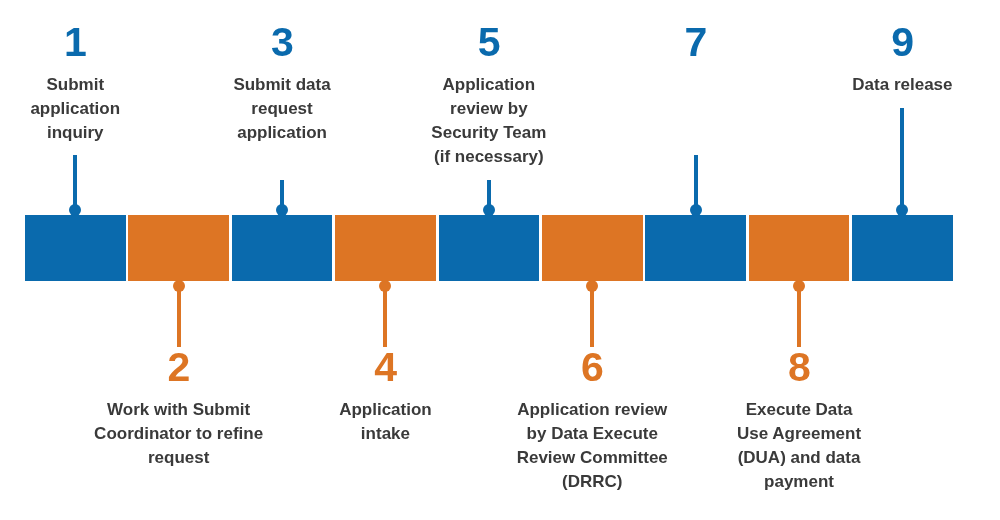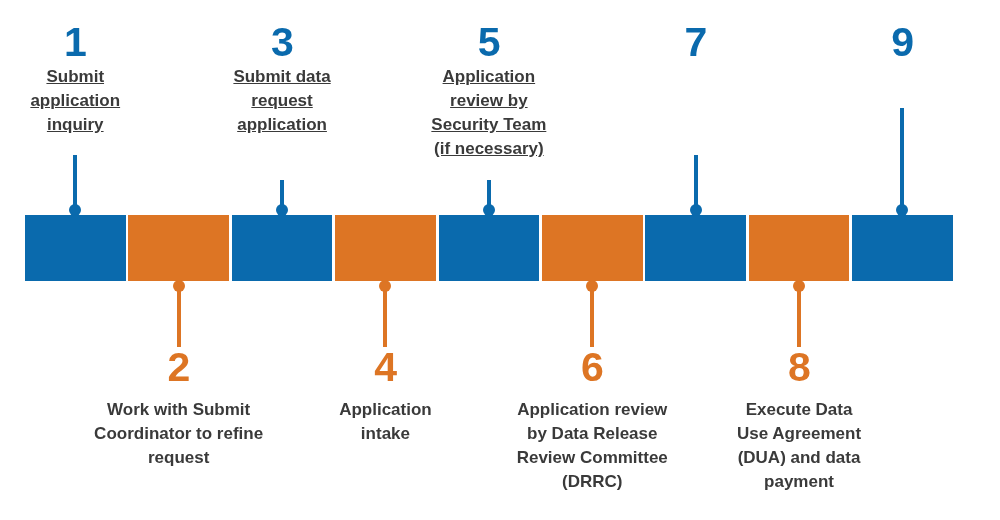--- a/index.html
+++ b/index.html
@@ -72,21 +72,21 @@
   }
   .step-number.blue   { color: #0a6aad; }
   .step-number.orange { color: #dd7524; }
   .step-label {
     font-size: 17px;
     font-weight: bold;
     line-height: 24px;
     color: #3a3a3a;
     white-space: pre-line;
   }
-  .step.top .step-label    { margin-top: 2px; text-decoration: underline; }
+  .step.top .step-label    { margin-top: 10px; }
   .step.bottom .step-label { margin-top: 10px; }
 </style>
 </head>
 <body>
 
 <div id="canvas">
 
   <div id="bar">
       <div class="segment blue" style="left: 0px;"></div>
       <div class="segment orange" style="left: 103.4px;"></div>
@@ -163,32 +163,33 @@
       <div class="step top" style="width: 165px; left: 406.35px; top: 22px;">
         <div class="step-number blue">5</div>
         <div class="step-label">Application
 review by
 Security Team
 (if necessary)</div>
       </div>
       <div class="step bottom" style="width: 215px; left: 484.75px; top: 347px;">
         <div class="step-number orange">6</div>
         <div class="step-label">Application review
-by Data Release
+by Data Execute
 Review Committee
 (DRRC)</div>
       </div>
       <div class="step top" style="width: 230px; left: 580.65px; top: 22px;">
         <div class="step-number blue">7</div>
       </div>
       <div class="step bottom" style="width: 190px; left: 704.05px; top: 347px;">
         <div class="step-number orange">8</div>
         <div class="step-label">Execute Data
 Use Agreement
 (DUA) and data
 payment</div>
       </div>
       <div class="step top" style="width: 180px; left: 812.45px; top: 22px;">
         <div class="step-number blue">9</div>
+        <div class="step-label">Data release</div>
       </div>
     </div>
 
 </div>
 
 </body></html>

